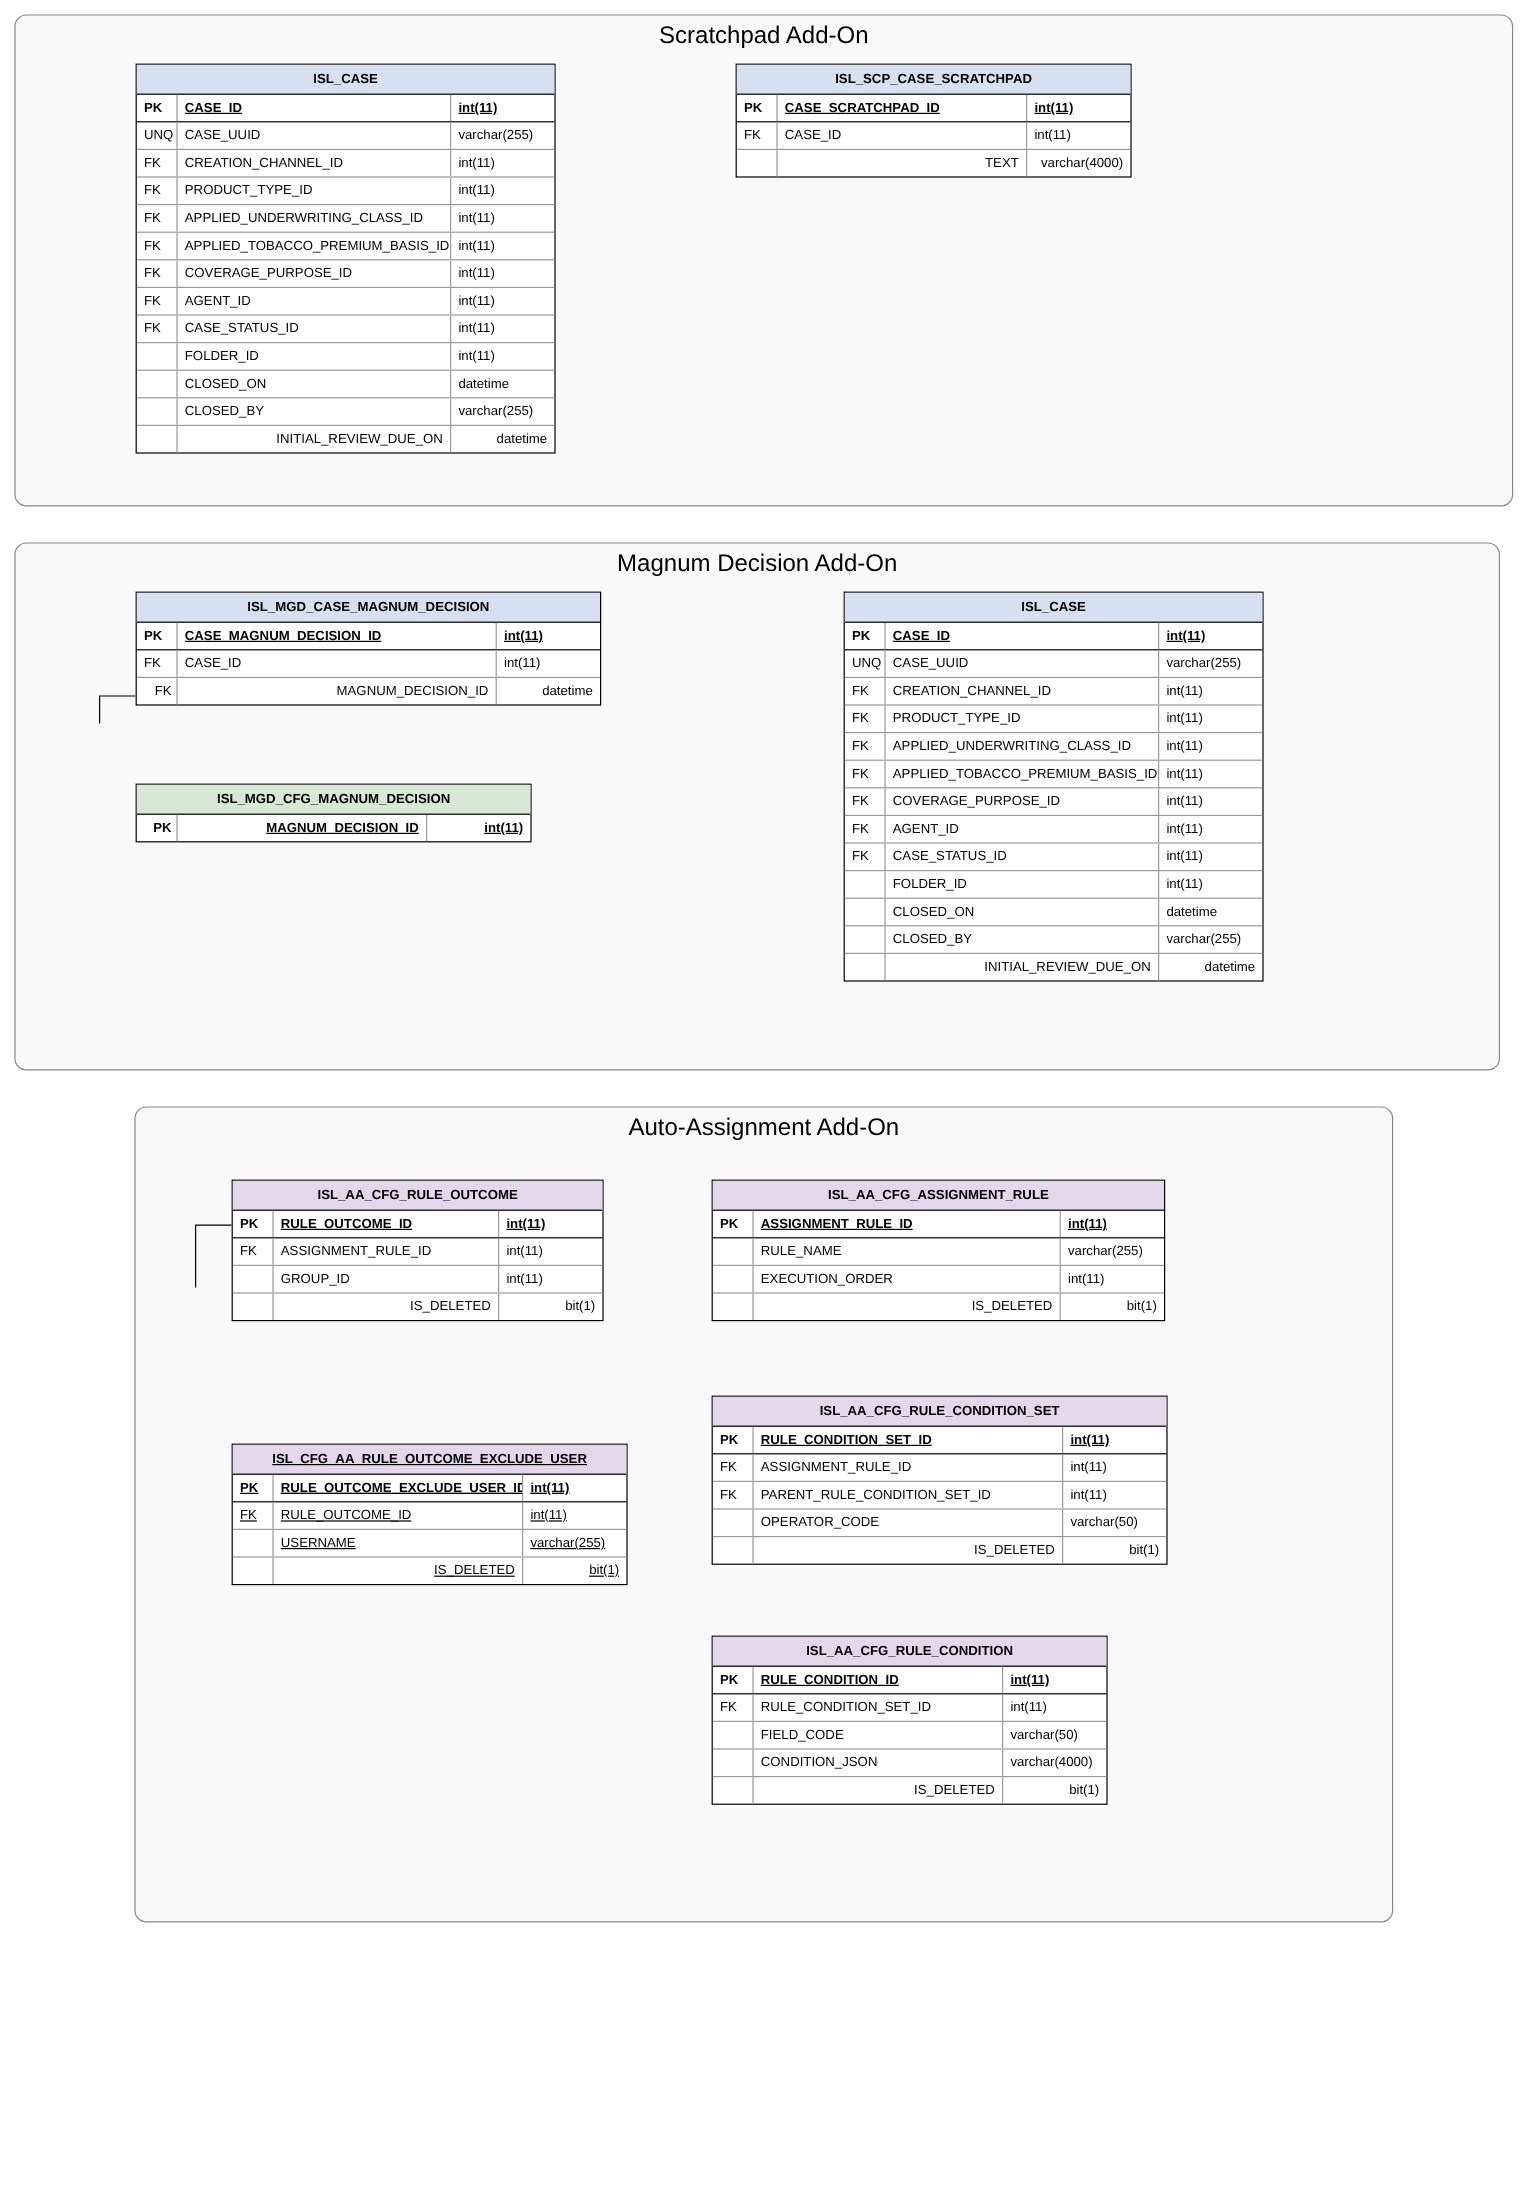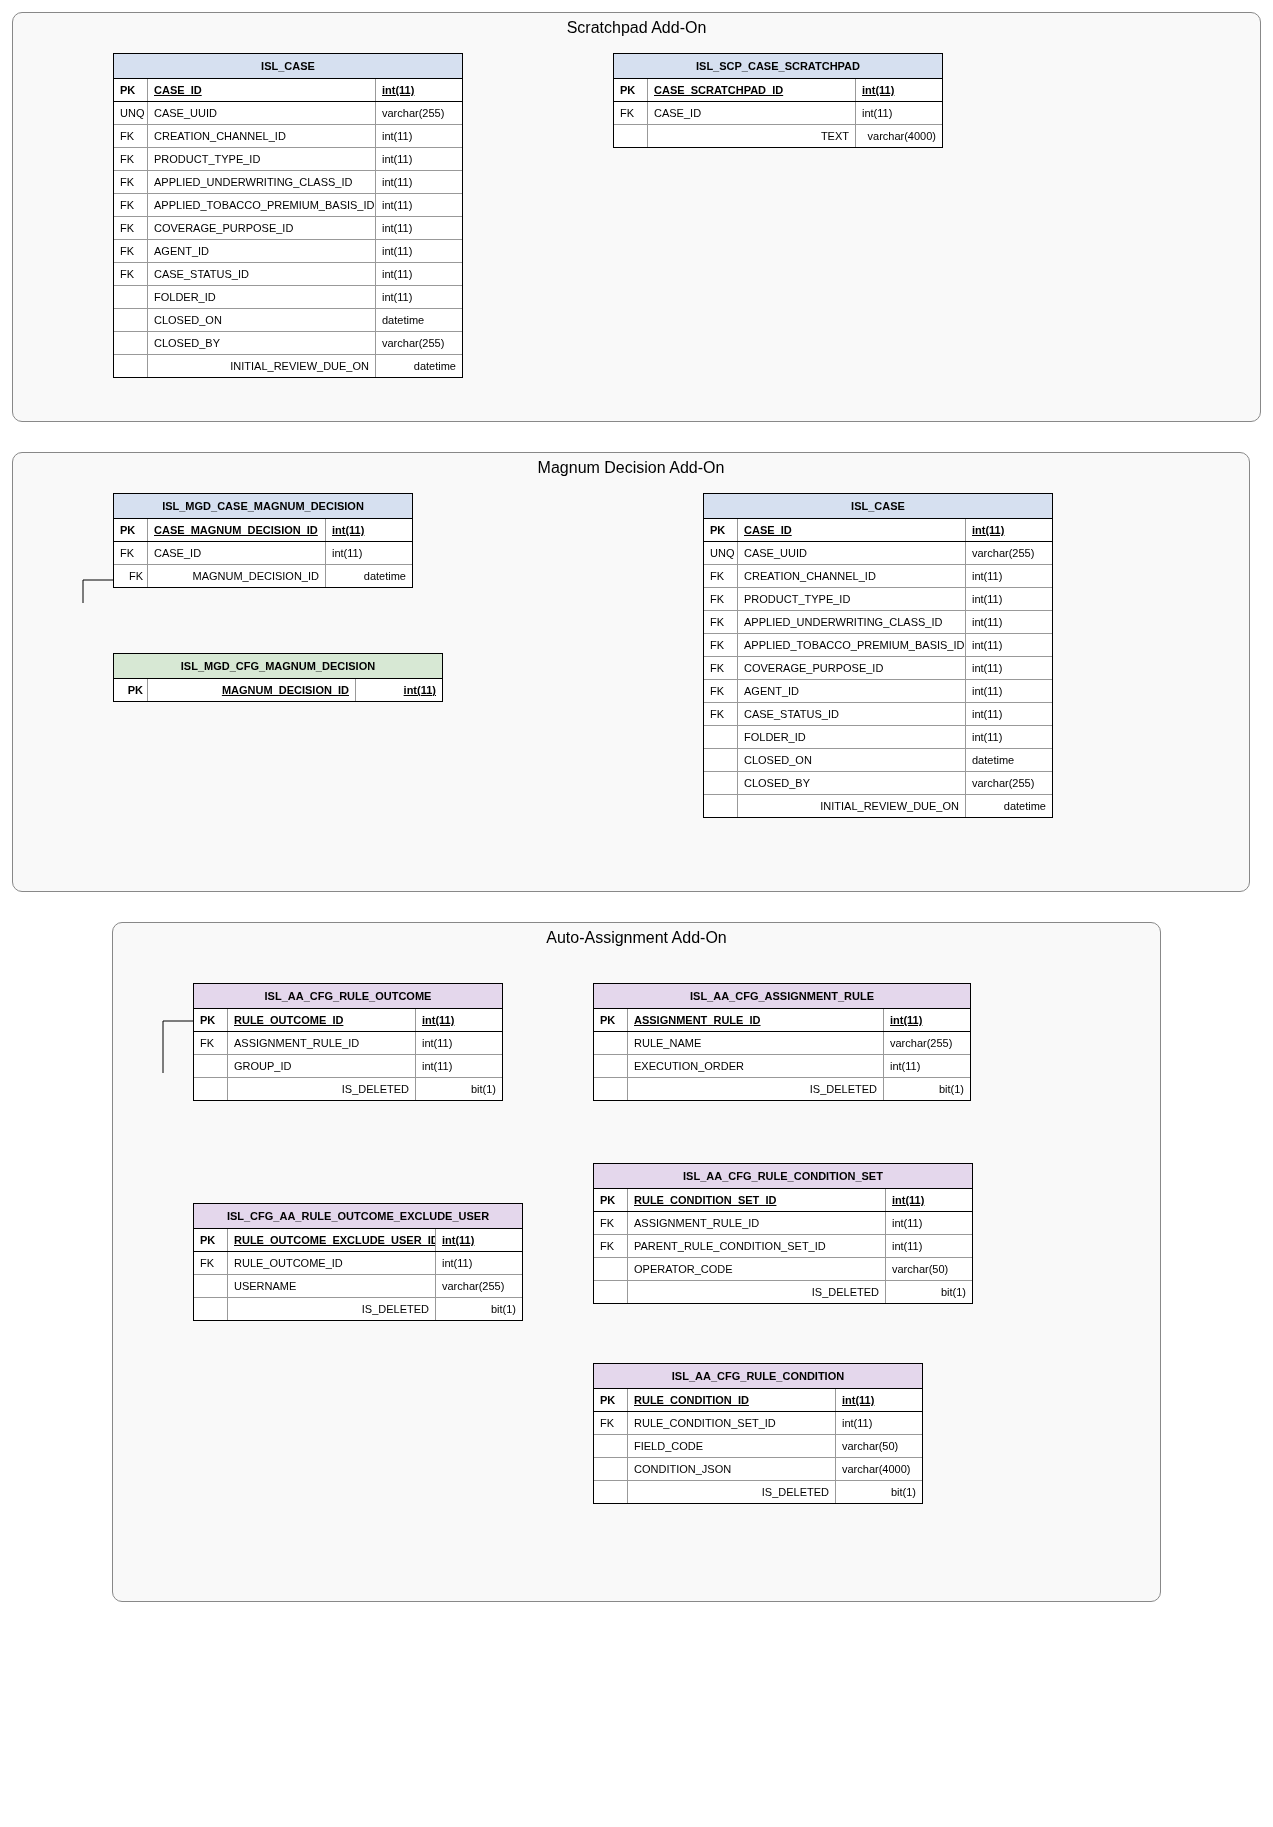--- a/index.html
+++ b/index.html
@@ -13,21 +13,21 @@
   }
   .panel {
     border: 1px solid #888;
     border-radius: 10px;
     background: #f9f9f9;
     margin-bottom: 30px;
     position: relative;
     padding: 0;
   }
   .panel-title {
-    font-size: 16px;
+    font-size: 20px;
     font-weight: 400;
     text-align: center;
     position: absolute;
     top: 6px;
     left: 0;
     width: 100%;
   }
   .panel-body {
     position: relative;
     width: 100%;
@@ -193,21 +193,21 @@
           <line x1="443" y1="102" x2="431" y2="107"></line>
           <line x1="431" y1="102" x2="443" y2="102"></line>
           <line x1="683" y1="73" x2="683" y2="83"></line>
           <line x1="679" y1="73" x2="679" y2="83"></line>
           <line x1="113" y1="127" x2="101" y2="122"></line>
           <line x1="113" y1="127" x2="101" y2="132"></line>
           <line x1="101" y1="127" x2="113" y2="127"></line>
           <line x1="107" y1="233" x2="107" y2="243"></line>
           <line x1="103" y1="233" x2="103" y2="243"></line>
         </svg>
-        <div class="entity" style="left: 100px; top: 40px; width: 300px;">
+        <div class="entity" style="left: 100px; top: 40px; width: 388px;">
           <div class="entity-title hdr-blue">ISL_MGD_CASE_MAGNUM_DECISION</div>
           <div class="row pk sep">
             <div class="c1">PK</div>
             <div class="c2">CASE_MAGNUM_DECISION_ID</div>
             <div class="c3">int(11)</div>
           </div>
           <div class="row">
             <div class="c1">FK</div>
             <div class="c2">CASE_ID</div>
             <div class="c3">int(11)</div>
@@ -364,21 +364,21 @@
             <div class="c1"></div>
             <div class="c2">EXECUTION_ORDER</div>
             <div class="c3">int(11)</div>
           </div>
           <div class="row">
             <div class="c1"></div>
             <div class="c2">IS_DELETED</div>
             <div class="c3">bit(1)</div>
           </div>
         </div>
-        <div class="entity" style="left: 80px; top: 280px; width: 330px;">
+        <div class="entity" style="left: 80px; top: 280px; width: 330px; text-decoration: underline;">
           <div class="entity-title hdr-purple">ISL_CFG_AA_RULE_OUTCOME_EXCLUDE_USER</div>
           <div class="row pk sep">
             <div class="c1">PK</div>
             <div class="c2">RULE_OUTCOME_EXCLUDE_USER_ID</div>
             <div class="c3">int(11)</div>
           </div>
           <div class="row">
             <div class="c1">FK</div>
             <div class="c2">RULE_OUTCOME_ID</div>
             <div class="c3">int(11)</div>

